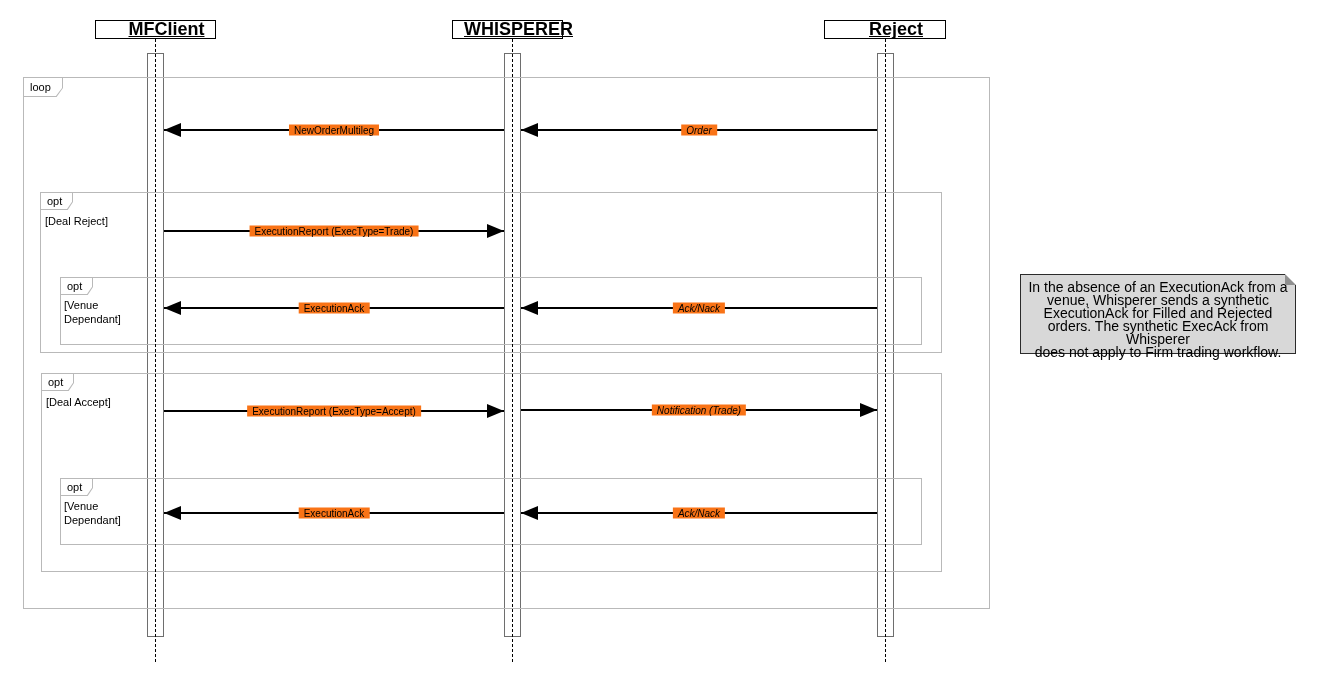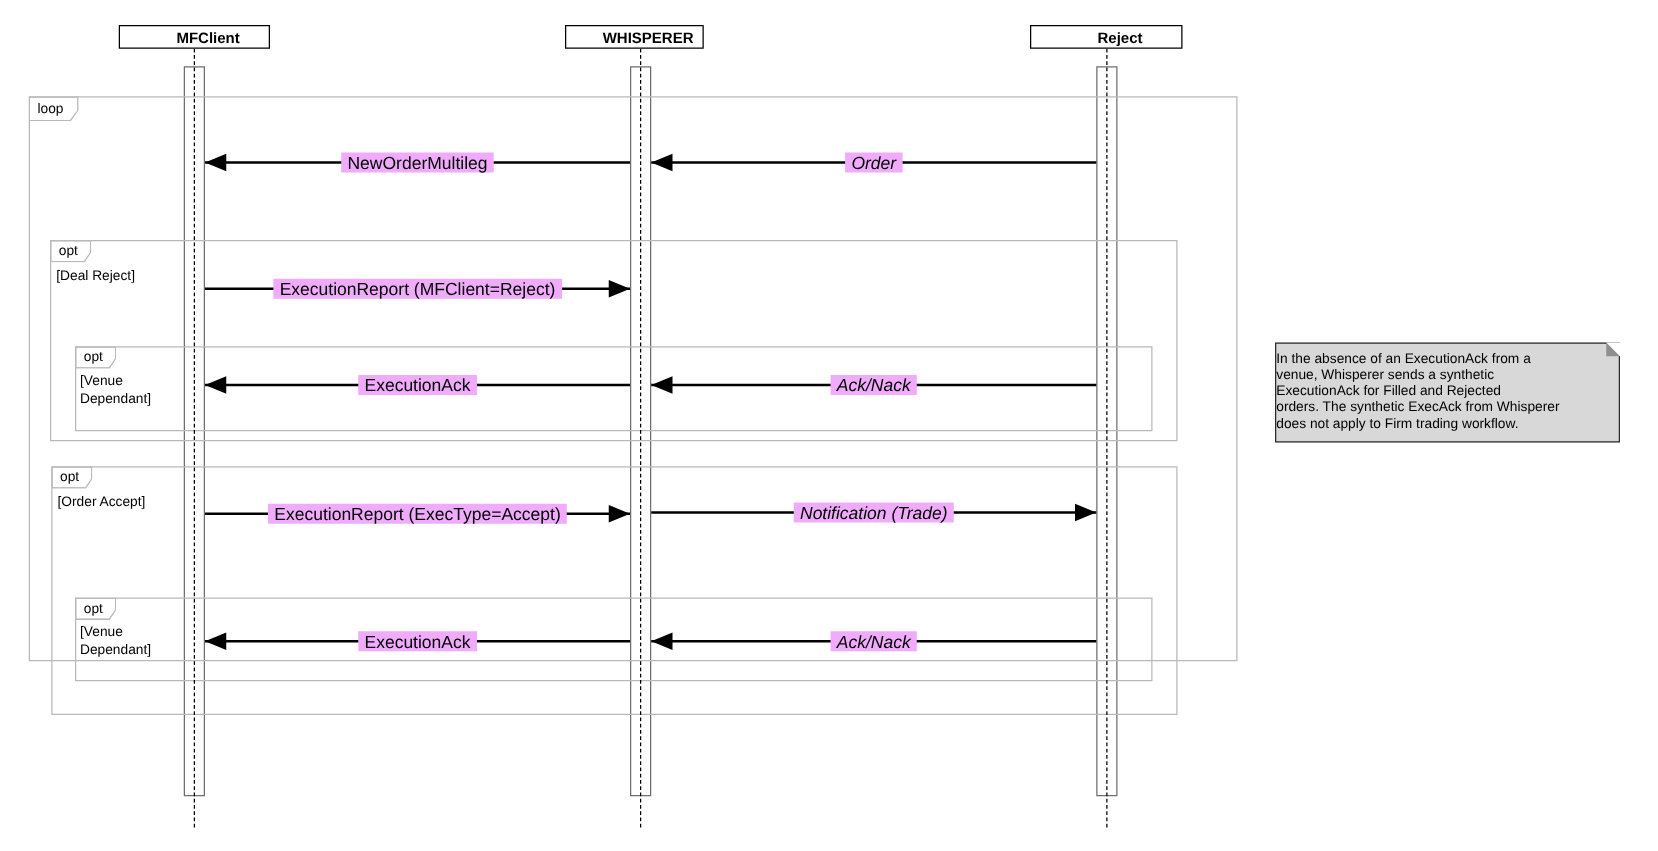--- a/index.html
+++ b/index.html
@@ -32,46 +32,46 @@
     display:flex;align-items:center;padding-left:6px;font-size:11px;color:#000;}
   .guard{position:absolute;font-size:11px;line-height:14px;white-space:pre-line;z-index:3;}
 
   
   .msg{position:absolute;height:20px;z-index:5;}
   .msg-line{position:absolute;left:0;right:0;top:9px;height:2px;background:var(--line);}
   .ah{position:absolute;top:3px;width:0;height:0;border-style:solid;}
   .ah.left{left:0;border-width:7px 17px 7px 0;border-color:transparent var(--line) transparent transparent;}
   .ah.right{right:0;border-width:7px 0 7px 17px;border-color:transparent transparent transparent var(--line);}
   .msg-label{position:absolute;left:50%;top:10px;transform:translate(-50%,-50%);
-    background:#f0abfc;padding:0 5px;font-size:14px;white-space:nowrap;}
+    background:#f97316;padding:0 5px;font-size:10px;white-space:nowrap;}
   .msg.it .msg-label{font-style:italic;}
 
   
   .actor-box{position:absolute;height:19px;background:#fff;border:1px solid #000;z-index:6;
     display:flex;align-items:center;justify-content:center;}
-  .actor-box .actor-name{font-size:12px;font-weight:bold;margin-left:22px;}
+  .actor-box .actor-name{font-size:18px;font-weight:bold;text-decoration:underline;margin-left:22px;}
 
   
   .note{position:absolute;left:1020px;top:274px;width:276px;height:80px;
     background:var(--note-bg);border:1px solid #2b2b2b;z-index:5;
-    font-size:11px;line-height:13px;text-align:left;padding-top:6px;white-space:pre-line;}
+    font-size:14px;line-height:13px;text-align:center;padding-top:6px;white-space:pre-line;}
   .note::before{content:'';position:absolute;top:-1px;right:-1px;
     border-style:solid;border-width:0 11px 11px 0;
     border-color:#fff #fff #8f8f8f #8f8f8f;}
 </style>
 </head>
 <body>
 
 <div class="canvas">
 
   <div class="act-bar" style="left:147px;top:53px;height:584px;"></div>
   <div class="act-bar" style="left:504px;top:53px;height:584px;"></div>
   <div class="act-bar" style="left:877px;top:53px;height:584px;"></div>
 
-  <div class="frame" style="left:23px;top:77px;width:967px;height:452px;">
+  <div class="frame" style="left:23px;top:77px;width:967px;height:532px;">
     <div class="frag-tab" style="width:40px;height:20px;">
       <div class="tab-fill">loop</div>
     </div>
   </div>
 
   <div class="frame" style="left:40px;top:192px;width:902px;height:161px;">
     <div class="frag-tab" style="width:33px;height:18px;">
       <div class="tab-fill">opt</div>
     </div>
     <div class="guard" style="left:4px;top:21px;">[Deal Reject]</div>
@@ -82,21 +82,21 @@
       <div class="tab-fill">opt</div>
     </div>
     <div class="guard" style="left:3px;top:20px;">[Venue
 Dependant]</div>
   </div>
 
   <div class="frame" style="left:41px;top:373px;width:901px;height:199px;">
     <div class="frag-tab" style="width:33px;height:18px;">
       <div class="tab-fill">opt</div>
     </div>
-    <div class="guard" style="left:4px;top:21px;">[Order Accept]</div>
+    <div class="guard" style="left:4px;top:21px;">[Deal Accept]</div>
   </div>
 
   <div class="frame" style="left:60px;top:478px;width:862px;height:67px;">
     <div class="frag-tab" style="width:33px;height:18px;">
       <div class="tab-fill">opt</div>
     </div>
     <div class="guard" style="left:3px;top:20px;">[Venue
 Dependant]</div>
   </div>
 
@@ -111,21 +111,21 @@
   </div>
   <div class="msg it" style="left:521px;top:120px;width:356px;">
     <div class="msg-line"></div>
     <div class="ah left"></div>
     <span class="msg-label">Order</span>
   </div>
 
   <div class="msg" style="left:164px;top:221px;width:340px;">
     <div class="msg-line"></div>
     <div class="ah right"></div>
-    <span class="msg-label">ExecutionReport (MFClient=Reject)</span>
+    <span class="msg-label">ExecutionReport (ExecType=Trade)</span>
   </div>
 
   <div class="msg" style="left:164px;top:298px;width:340px;">
     <div class="msg-line"></div>
     <div class="ah left"></div>
     <span class="msg-label">ExecutionAck</span>
   </div>
   <div class="msg it" style="left:521px;top:298px;width:356px;">
     <div class="msg-line"></div>
     <div class="ah left"></div>

